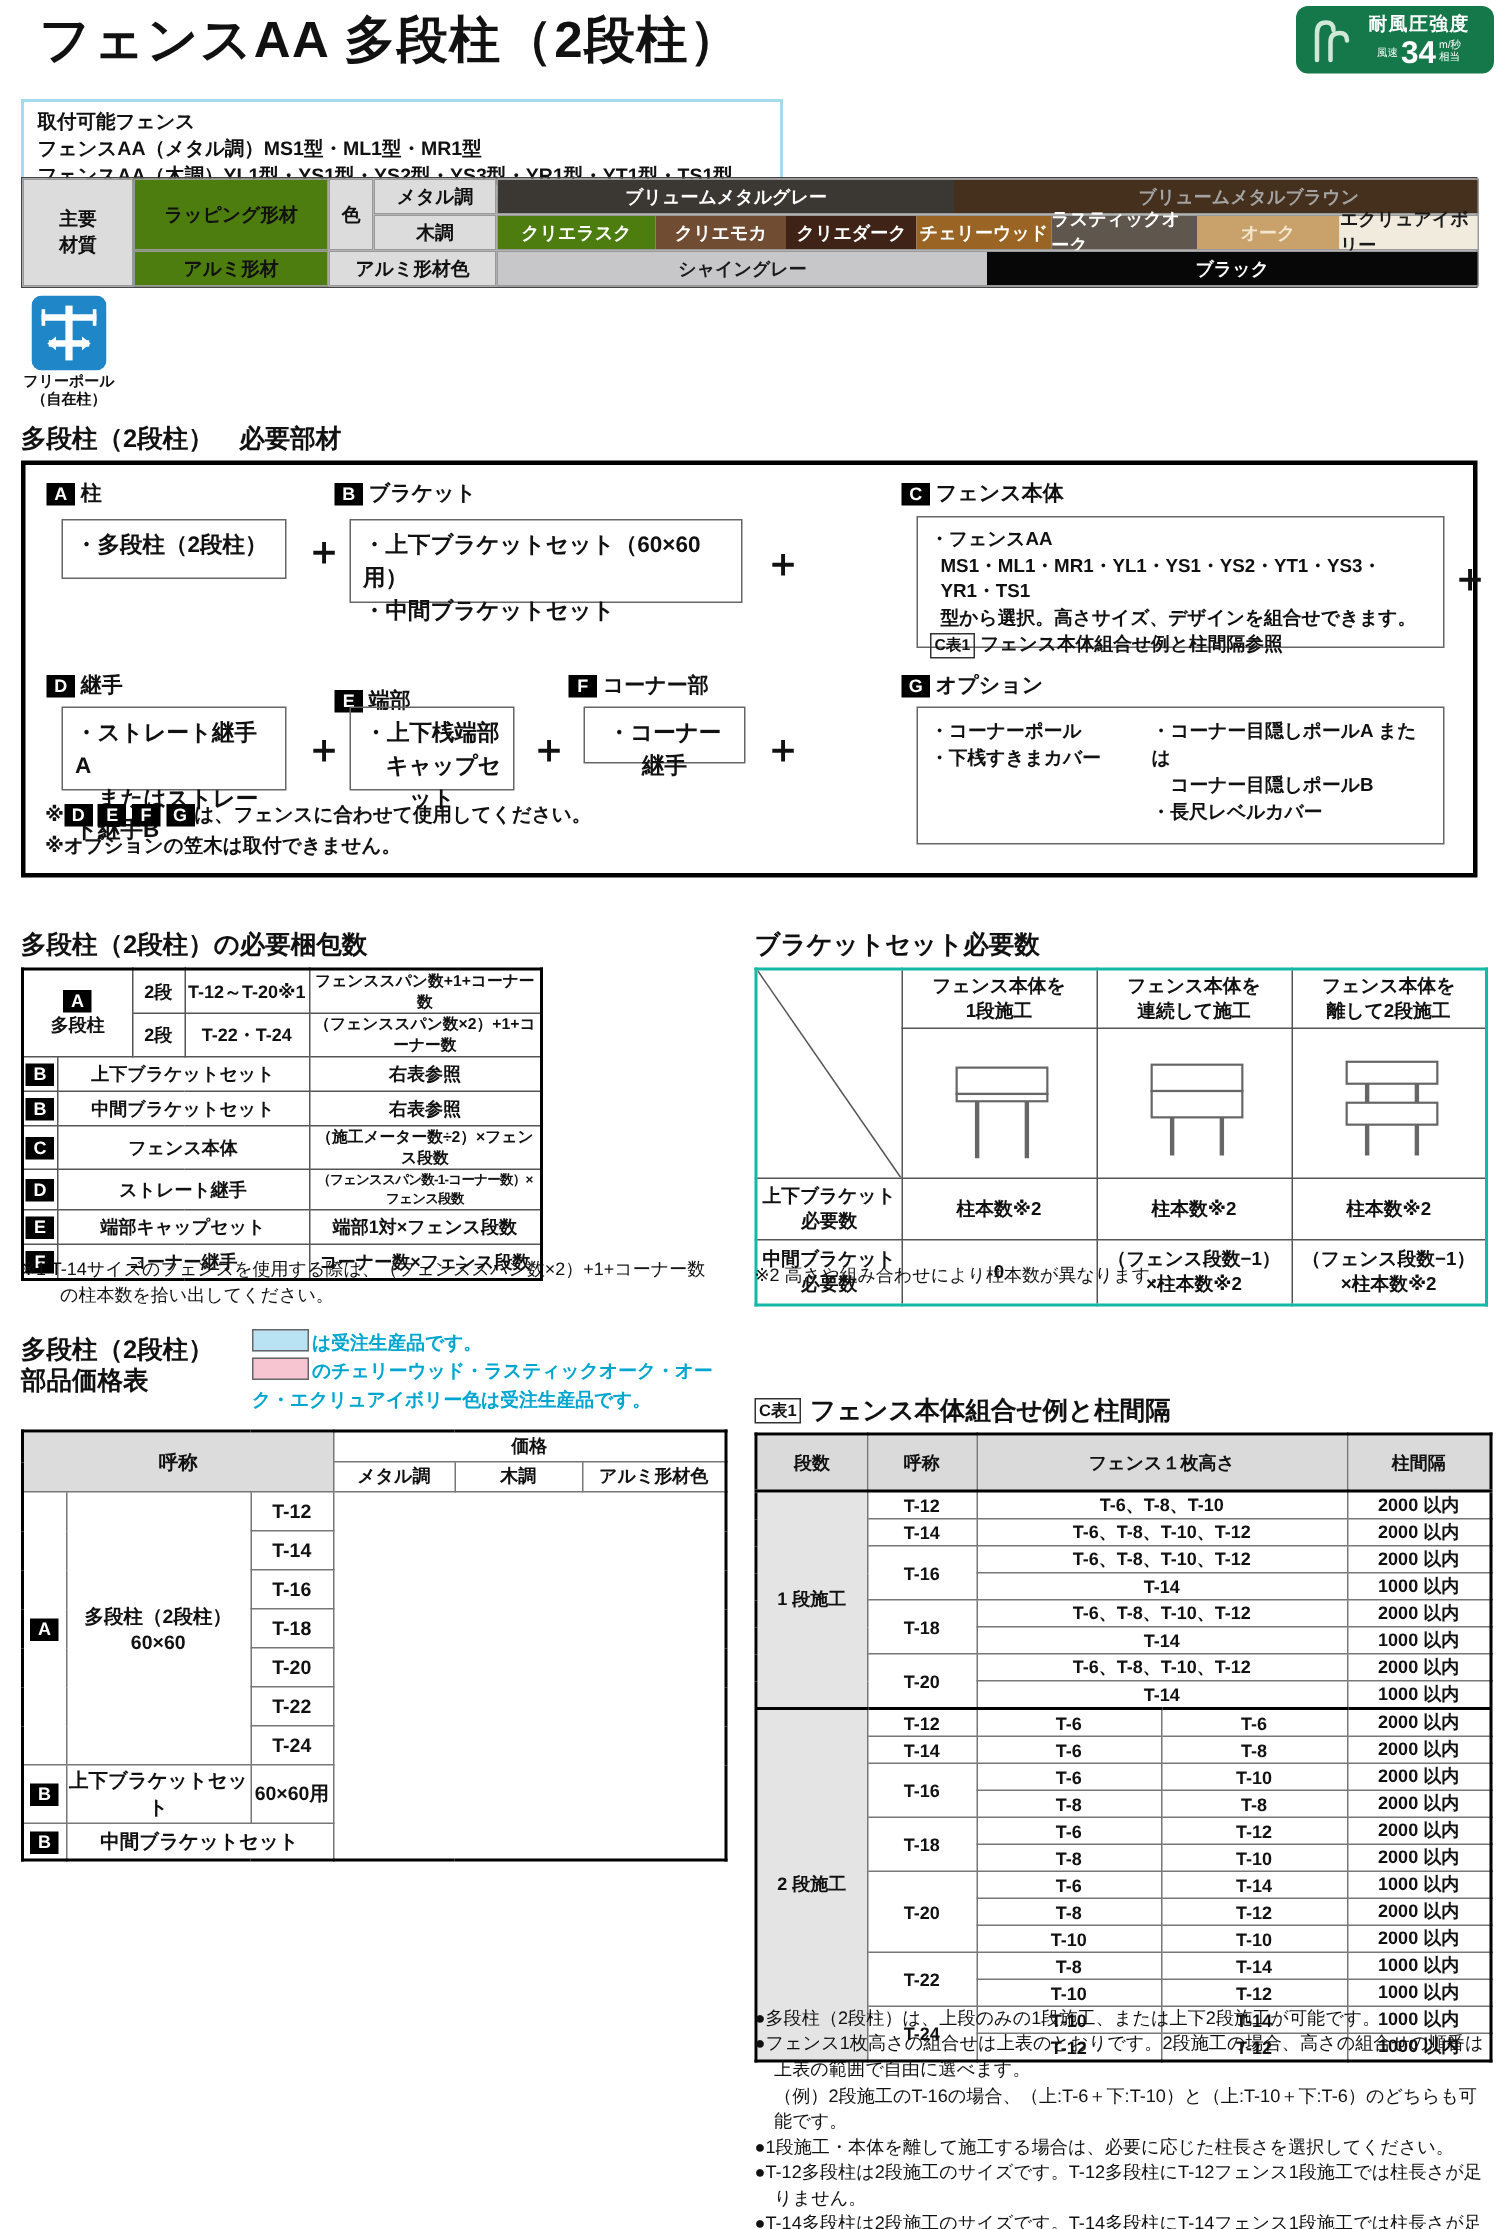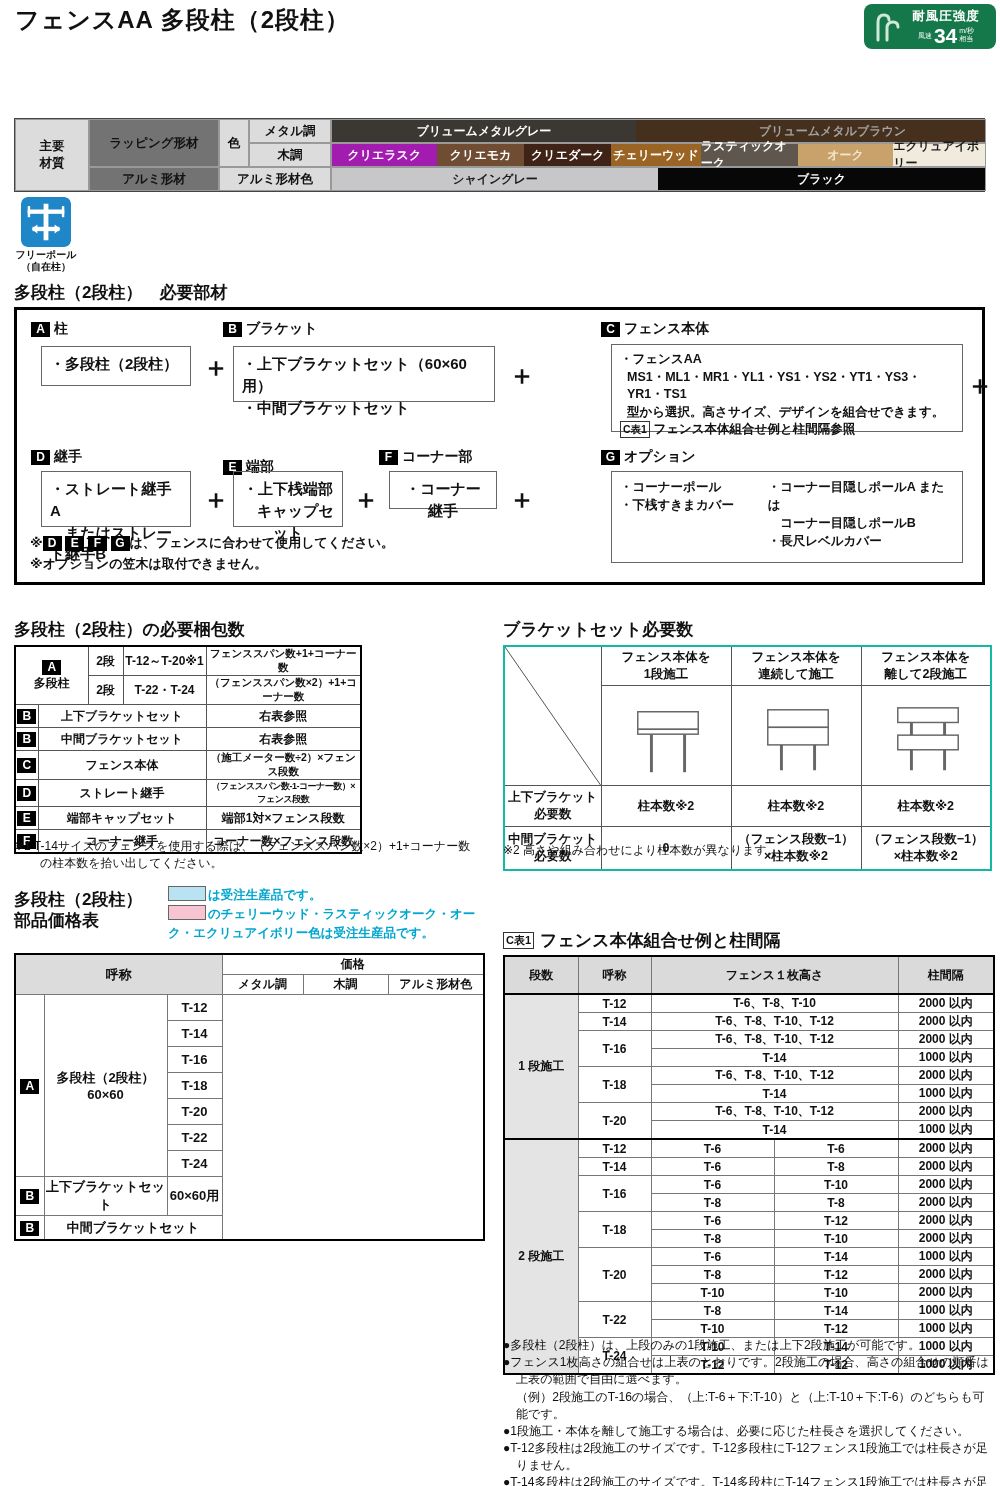--- a/index.html
+++ b/index.html
@@ -3,40 +3,40 @@
 <meta charset="utf-8">
 <style>
   html,body{margin:0;padding:0;background:#fff;}
   .page{position:relative;width:1000px;height:1486px;background:#fff;overflow:hidden;
         font-family:"Liberation Sans","DejaVu Sans",sans-serif;color:#111;}
   .abs{position:absolute;}
   table{border-collapse:collapse;table-layout:fixed;}
   td{overflow:hidden;}
 
   
-  .main-title{left:15px;top:4px;font-size:24px;font-weight:bold;letter-spacing:1px;}
+  .main-title{left:26px;top:4px;font-size:34px;font-weight:bold;letter-spacing:1px;}
   .badge{left:864px;top:4px;width:132px;height:45px;border-radius:8px;display:flex;align-items:center;
          padding:0 6px;box-sizing:border-box;color:#fff;}
   .badge .btxt{flex:1;text-align:center;}
   .badge .bt1{font-size:12.5px;font-weight:bold;letter-spacing:1px;}
   .badge .bt2{display:flex;align-items:center;justify-content:center;line-height:1;}
   .badge .bpre{font-size:7px;margin-right:2px;}
   .badge .bval{font-size:21px;font-weight:bold;}
   .badge .bunit{font-size:7px;text-align:left;margin-left:2px;line-height:1.1;}
 
   
   .compat{left:14px;top:66px;width:486px;border:2px solid #a5dced;padding:4px 9px;
           font-size:13px;font-weight:bold;line-height:1.4;}
 
   
   .mtable{left:14px;top:118px;width:971px;display:grid;
           grid-template-columns:74px 130px 30px 82px 655px;grid-template-rows:24px 24px 24px;
           border:1px solid #444;box-sizing:border-box;font-size:12.5px;font-weight:bold;}
   .mtable .cell{border:1px solid #999;display:flex;align-items:center;justify-content:center;
-                box-sizing:border-box;background:#737373;}
+                box-sizing:border-box;background:#4d7c0f;}
   .mtable .gray{background:#dcdcdc;}
   .mtable .swrow{display:flex;border:1px solid #999;box-sizing:border-box;}
   .mtable .sw{display:flex;align-items:center;justify-content:center;font-size:12px;}
 
   
   .fp{left:10px;top:197px;width:72px;text-align:center;}
   .fp .fpicon{width:50px;height:50px;border-radius:6px;margin:0 auto;display:block;}
   .fp .fplabel{font-size:10px;line-height:1.2;margin-top:2px;font-weight:bold;}
 
   .sec-title{font-size:17px;font-weight:bold;}
@@ -109,36 +109,41 @@
         <span class="bpre">風速</span>
         <span class="bval">34</span>
         <span class="bunit">
           <div>m/秒</div>
           <div>相当</div>
         </span>
       </div>
     </span>
   </div>
 
+  <div class="abs compat">
+    <div>取付可能フェンス</div>
+    <div>フェンスAA（メタル調）MS1型・ML1型・MR1型</div>
+    <div>フェンスAA（木調）YL1型・YS1型・YS2型・YS3型・YR1型・YT1型・TS1型</div>
+  </div>
 
   <div class="abs mtable">
     <div class="cell gray" style="grid-row:1/4;grid-column:1;white-space:pre-line;text-align:center;">主要
 材質</div>
     <div class="cell" style="grid-area: 1 / 2 / 3; white-space: pre-line;">ラッピング形材</div>
     <div class="cell" style="grid-area: 3 / 2; white-space: pre-line;">アルミ形材</div>
     <div class="cell gray" style="grid-area: 1 / 3 / 3; white-space: pre-line;">色</div>
     <div class="cell gray" style="grid-area: 1 / 4; white-space: pre-line;">メタル調</div>
     <div class="cell gray" style="grid-area: 2 / 4; white-space: pre-line;">木調</div>
     <div class="cell gray" style="grid-area: 3 / 3 / auto / 5; white-space: pre-line;">アルミ形材色</div>
     <div class="swrow" style="grid-row:1;grid-column:5;">
       <div class="sw" style="flex: 327 1 0%; background-color: rgb(59, 55, 51); color: rgb(255, 255, 255);">ブリュームメタルグレー</div>
       <div class="sw" style="flex: 328 1 0%; background-color: rgb(69, 48, 29); color: #a3a3a3; padding-left: 44px;">ブリュームメタルブラウン</div>
     </div>
     <div class="swrow" style="grid-row:2;grid-column:5;">
-      <div class="sw" style="flex: 105 1 0%; background-color: #a21caf; color: rgb(255, 255, 255);">クリエラスク</div>
+      <div class="sw" style="flex: 105 1 0%; background-color: #4d7c0f; color: rgb(255, 255, 255);">クリエラスク</div>
       <div class="sw" style="flex: 88 1 0%; background-color: rgb(111, 76, 50); color: rgb(255, 255, 255);">クリエモカ</div>
       <div class="sw" style="flex: 87 1 0%; background-color: rgb(63, 35, 23); color: rgb(255, 255, 255);">クリエダーク</div>
       <div class="sw" style="flex: 90 1 0%; background-color: rgb(154, 101, 36); color: rgb(255, 255, 255);">チェリーウッド</div>
       <div class="sw" style="flex: 97 1 0%; background-color: rgb(95, 87, 77); color: rgb(255, 255, 255);">ラスティックオーク</div>
       <div class="sw" style="flex: 96 1 0%; background-color: rgb(201, 162, 107); color: rgb(242, 230, 205);">オーク</div>
       <div class="sw" style="flex: 92 1 0%; background-color: rgb(240, 235, 221); color: rgb(26, 26, 26);">エクリュアイボリー</div>
     </div>
     <div class="swrow" style="grid-row:3;grid-column:5;">
       <div class="sw" style="flex: 327 1 0%; background-color: rgb(199, 199, 202); color: rgb(26, 26, 26);">シャイングレー</div>
       <div class="sw" style="flex: 328 1 0%; background-color: rgb(7, 7, 7); color: rgb(255, 255, 255);">ブラック</div>

